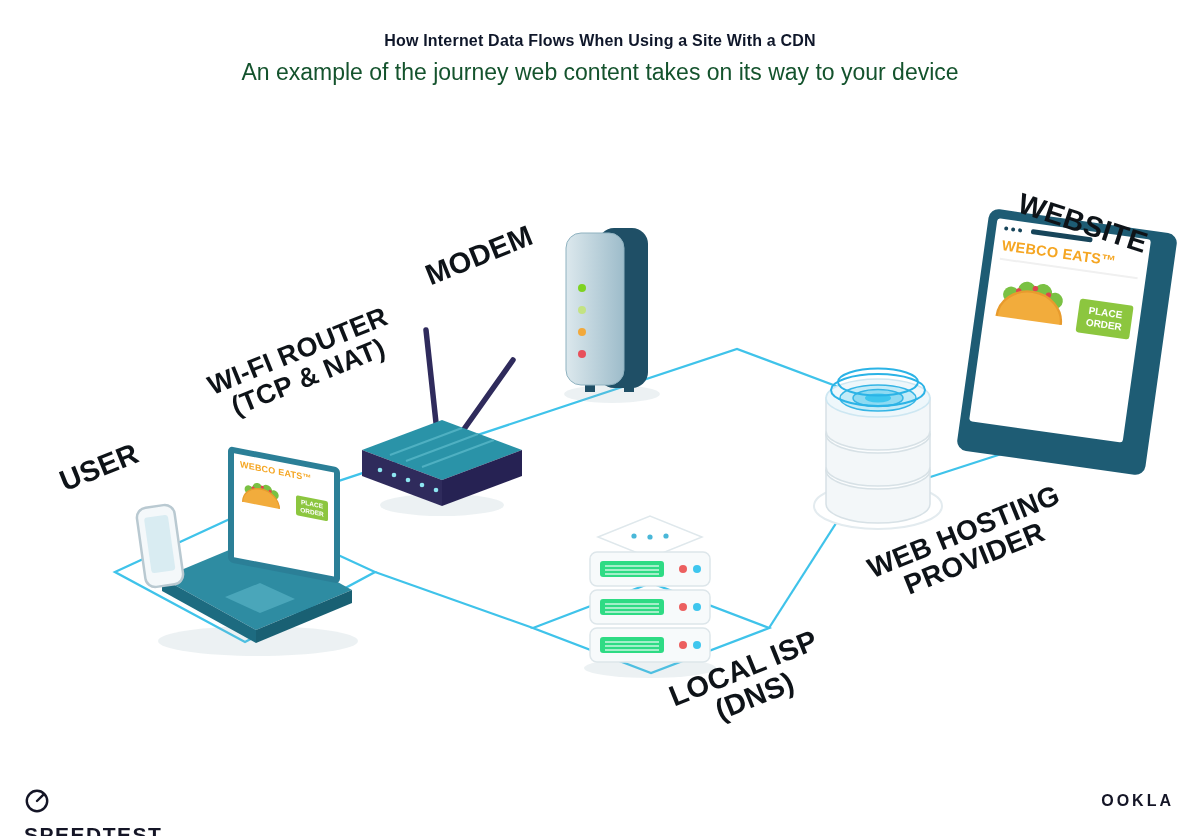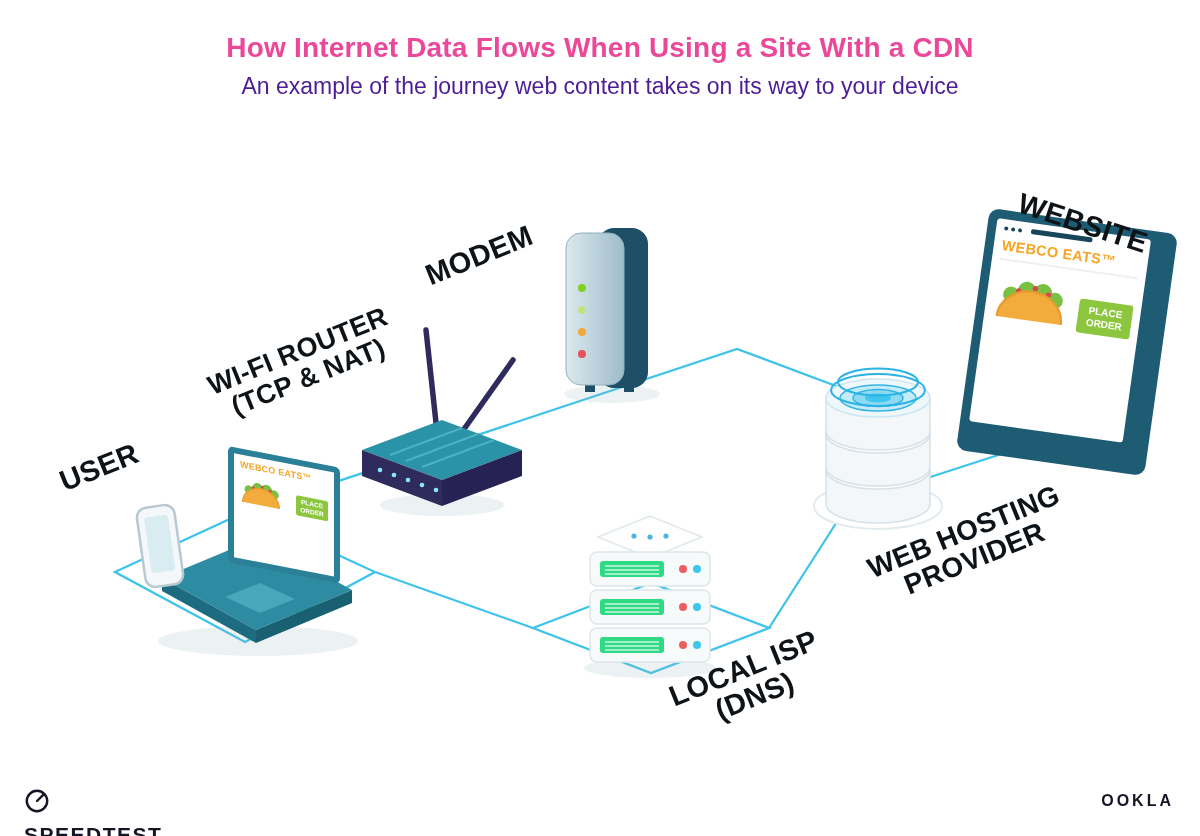--- a/index.html
+++ b/index.html
@@ -2,22 +2,22 @@
 <html><head>
 <meta charset="utf-8">
 <style>
   html,body{margin:0;padding:0;}
   body{font-family:"Liberation Sans",sans-serif;background:#ffffff;}
   .stage{position:relative;width:1200px;height:836px;background:#ffffff;overflow:hidden;}
 
   .diagram-svg{position:absolute;left:0;top:0;z-index:1;}
 
   .header{position:absolute;top:32px;left:0;width:100%;text-align:center;z-index:3;}
-  .header h1{margin:0;font-size:28px;color:#ec4899;letter-spacing:.2px;font-weight:700;}
-  .header p{margin:9px 0 0;font-size:23px;color:#4c1d95;font-weight:400;}
+  .header h1{margin:0;font-size:16px;color:#0f172a;letter-spacing:.2px;font-weight:700;}
+  .header p{margin:9px 0 0;font-size:23px;color:#14532d;font-weight:400;}
 
   .node-label{position:absolute;font-weight:700;color:#0e1318;text-align:center;line-height:1.04;letter-spacing:.3px;z-index:4;}
   .node-label span{display:block;}
   #label-user{left:44px;top:452px;width:110px;font-size:29px;transform:rotate(-22deg);}
   #label-router{left:182px;top:336px;width:242px;font-size:27px;transform:rotate(-22deg);}
   #label-modem{left:410px;top:240px;width:138px;font-size:29px;transform:rotate(-22deg);}
   #label-isp{left:660px;top:652px;width:178px;font-size:29px;transform:rotate(-22deg);}
   #label-hosting{left:850px;top:516px;width:238px;font-size:28px;transform:rotate(-22deg);}
   #label-website{left:1004px;top:208px;width:158px;font-size:29px;transform:rotate(18deg);}
 

